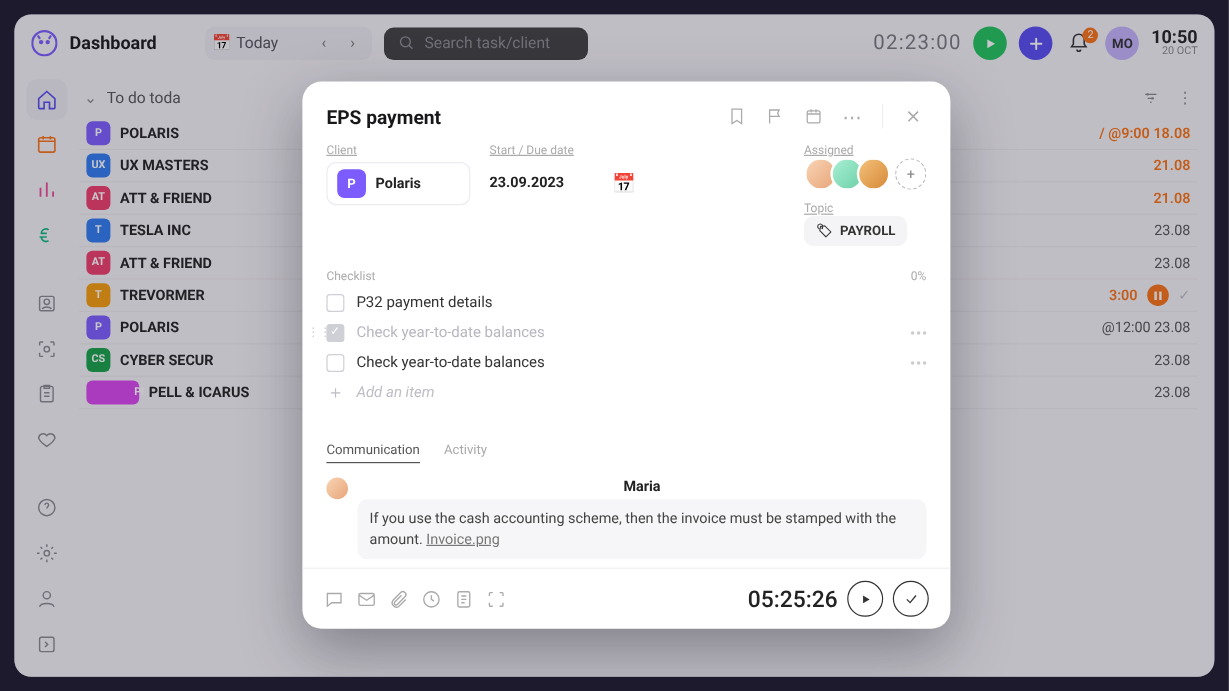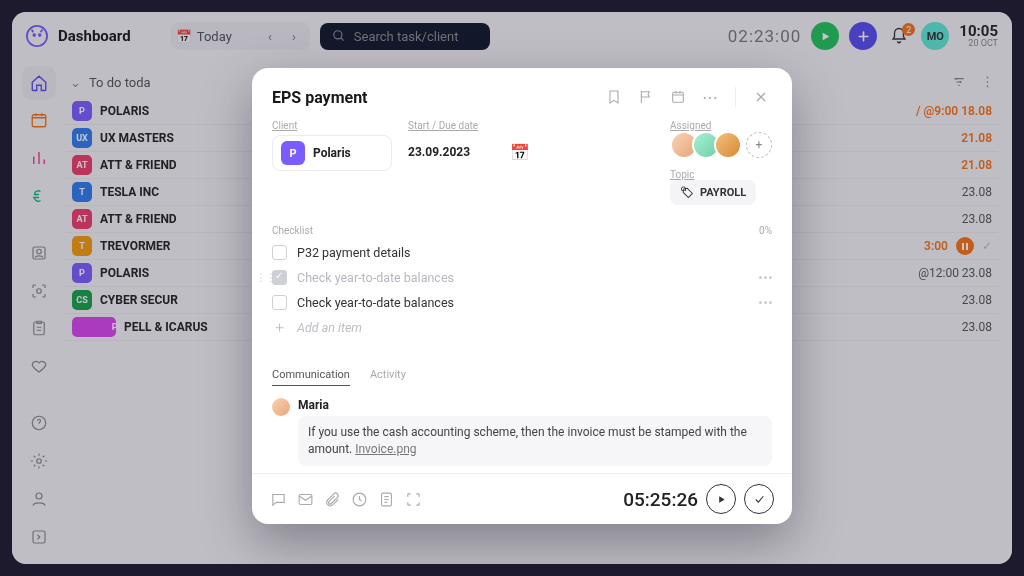--- a/index.html
+++ b/index.html
@@ -24,31 +24,31 @@
 .logo svg { width: 22px; height: 22px; }
 .page-title { font-weight: 700; font-size: 15px; color: #18181b; margin-right: 30px;}
 .date-nav {
   display: flex; align-items: center; gap: 4px;
   background: #ecebf1; border-radius: 8px; padding: 4px 6px;
   color: #52525b; font-size: 13px;
 }
 .date-nav .tbtn { width: 20px; height: 20px; display:flex;align-items:center;justify-content:center; border-radius:4px; color:#777;}
 .search {
   display:flex; align-items:flex-start; gap:8px;
-  background:#0f172a; border-radius:8px; padding:6px 12px;
+  background:#404040; border-radius:8px; padding:6px 12px;
   color:#8d8d94; font-size:13px; flex:0 0 170px;
 }
 .spacer { flex:1; }
 .timer-top { font-size: 17px; color:#7a7a82; letter-spacing:1px; font-variant-numeric: tabular-nums;}
 .circle-btn { width:28px; height:28px; border-radius:50%; display:flex; align-items:center; justify-content:center; color:#fff; }
 .circle-btn.play { background:#22c55e; }
 .circle-btn.add { background:#564df2; }
 .bell { position:relative; color:#333; width:24px; display:flex; justify-content:center;}
 .bell .dot { position:absolute; top:-4px; right:-4px; background:#f97316; color:#fff; font-size:9px; width:13px; height:13px; border-radius:50%; display:flex; align-items:center; justify-content:center;}
-.userchip { background:#5eead4; border-radius:50%; width:28px; height:28px; display:flex;align-items:center;justify-content:center;font-weight:700; font-size:11px; color:#333;}
+.userchip { background:#c4b5fd; border-radius:50%; width:28px; height:28px; display:flex;align-items:center;justify-content:center;font-weight:700; font-size:11px; color:#333;}
 .clock { text-align:right; line-height:1.1; color:#222;}
 .clock .t { font-weight:700; font-size:15px;}
 .clock .d { font-size:9px; color:#888;}
 .body { flex:1; display:flex; overflow:hidden;}
 .sidebar { width:54px; display:flex; flex-direction:column; align-items:center; padding-top:6px; gap:4px;}
 .sbicon { width:34px; height:34px; border-radius:9px; display:flex;align-items:center;justify-content:center; color:#8a8a92;}
 .sbicon.active { background:#ecebf1; color:#564df2;}
 .sbicon.orange { color:#f97316;}
 .sbicon.pink { color:#ec4899;}
 .sbicon.green { color:#10b981;}
@@ -113,21 +113,21 @@
 .itemmore span{width:3px;height:3px;border-radius:50%;background:#ccc;}
 .drag { position:absolute; left:-16px; color:#ccc; font-size:10px; line-height:4px;}
 .addline { display:flex; align-items:center; gap:10px; color:#bdbdc5; font-size:12.5px; padding:5px 0;}
 .addline .plus{ width:15px;height:15px;display:flex;align-items:center;justify-content:center;font-size:15px;}
 .divider { height:10px;}
 .tabs { display:flex; gap:20px; font-size:11px; color:#aaa; margin-top:18px; border-bottom:0;}
 .tabs .tab { padding-bottom:4px;}
 .tabs .tab.active { border-bottom:1.5px solid #555; color:#555;}
 .comment { margin-top:12px; display:flex; gap:8px; font-size:12px;}
 .comment .av-sm{ width:18px;height:18px;border-radius:50%;background:linear-gradient(135deg,#f9d4b4,#e7a57a); flex-shrink:0;}
-.comment .who{ font-weight:700; font-size:12px; color:#222;}
+.comment .who{ font-weight:700; font-size:12px; color:#222;text-align:center;}
 .msg { margin-top:4px; background:#f6f6f8; border-radius:8px; padding:8px 10px; font-size:12px; color:#444; line-height:1.4;}
 .msg .att{ text-decoration:underline; color:#777;}
 .modal-foot { border-top:1px solid #efeff3; padding:10px 18px; display:flex; align-items:center; gap:8px;}
 .foot-icons { display:flex; gap:10px; color:#aaa;}
 .foot-timer { margin-left:auto; font-size:19px; font-weight:500; color:#222; font-variant-numeric:tabular-nums;}
 .round { width:30px;height:30px;border:1.5px solid #333;border-radius:50%;display:flex;align-items:center;justify-content:center;color:#333;}
 svg { display:block; }
 </style>
 </head>
 <body>
@@ -174,21 +174,21 @@
     </div>
     <div class="bell">
       <svg width="18" height="18" viewBox="0 0 24 24" fill="none">
           <path d="M6 8a6 6 0 0112 0v5l2 3H4l2-3V8z" stroke="#333" stroke-width="1.8"></path>
           <path d="M10 19a2 2 0 004 0" stroke="#333" stroke-width="1.8"></path>
         </svg>
       <span class="dot">2</span>
     </div>
     <div class="userchip">MO</div>
     <div class="clock">
-      <div class="t">10:05</div>
+      <div class="t">10:50</div>
       <div class="d">20 OCT</div>
     </div>
   </div>
 
   <div class="body">
     <div class="sidebar">
       <div class="sbicon active">
           <svg width="18" height="18" viewBox="0 0 24 24" fill="none">
             <path d="M3 11l9-8 9 8v10a1 1 0 01-1 1h-5v-7h-6v7H4a1 1 0 01-1-1V11z" stroke="currentColor" stroke-width="1.8"></path>
           </svg>

